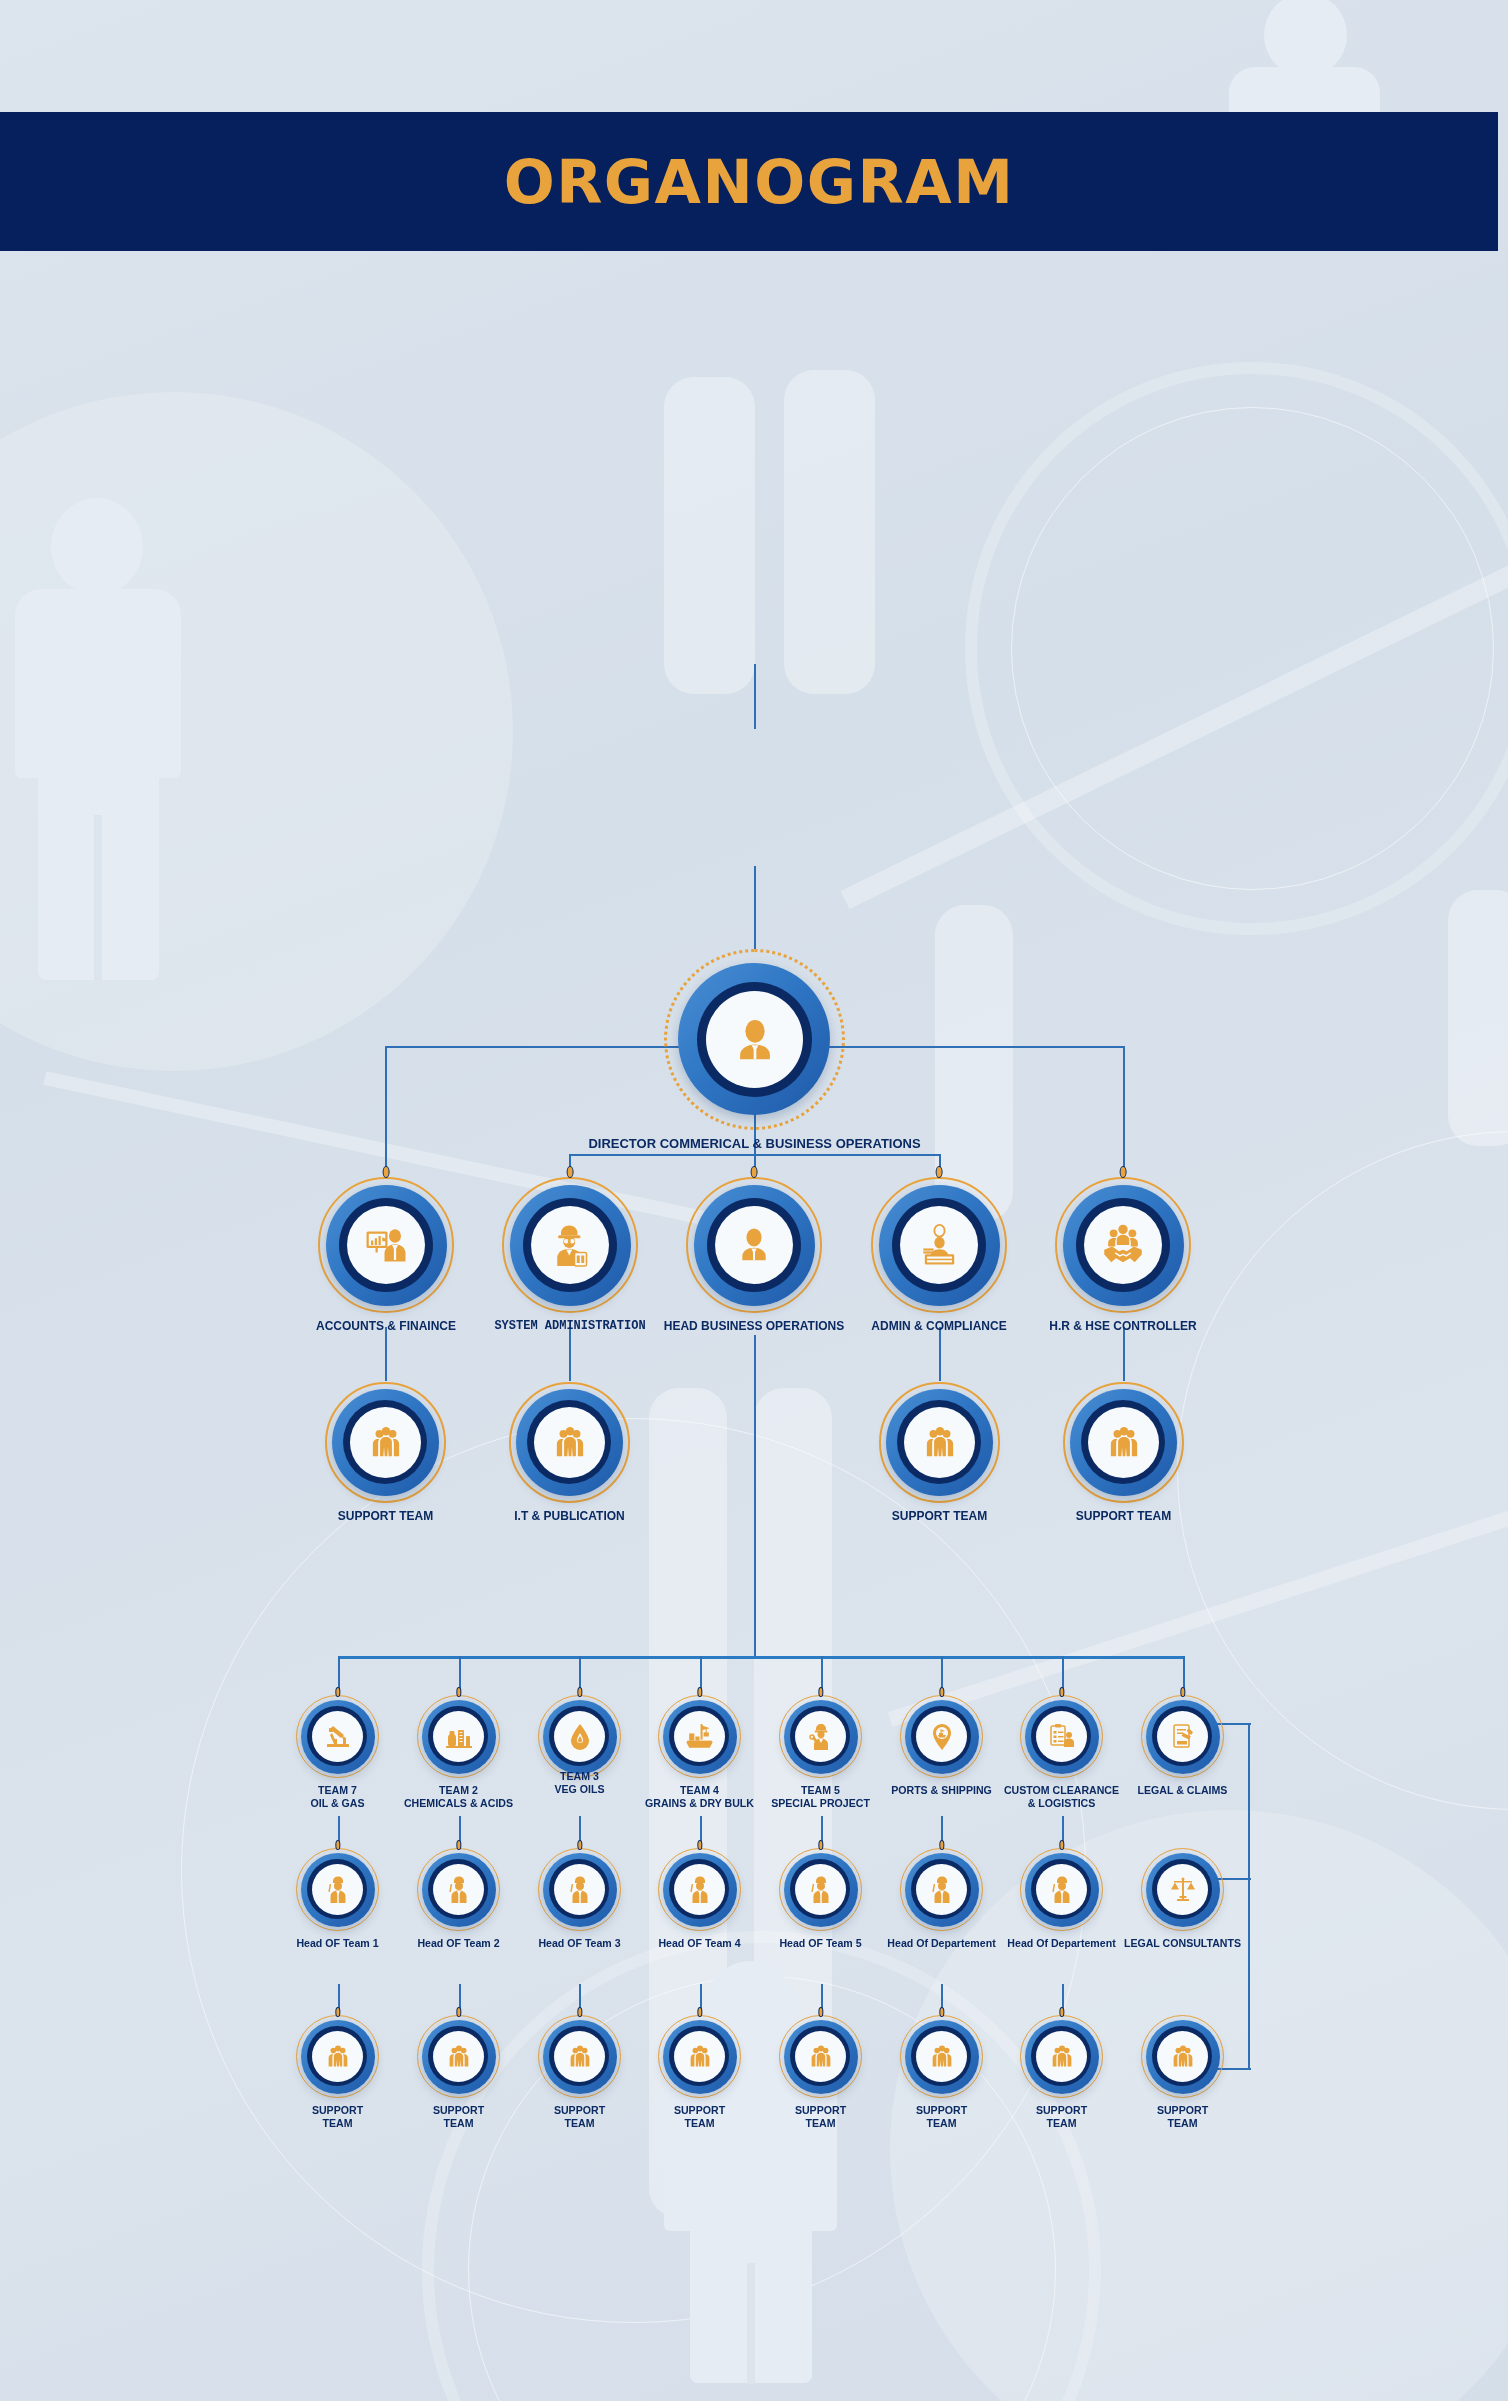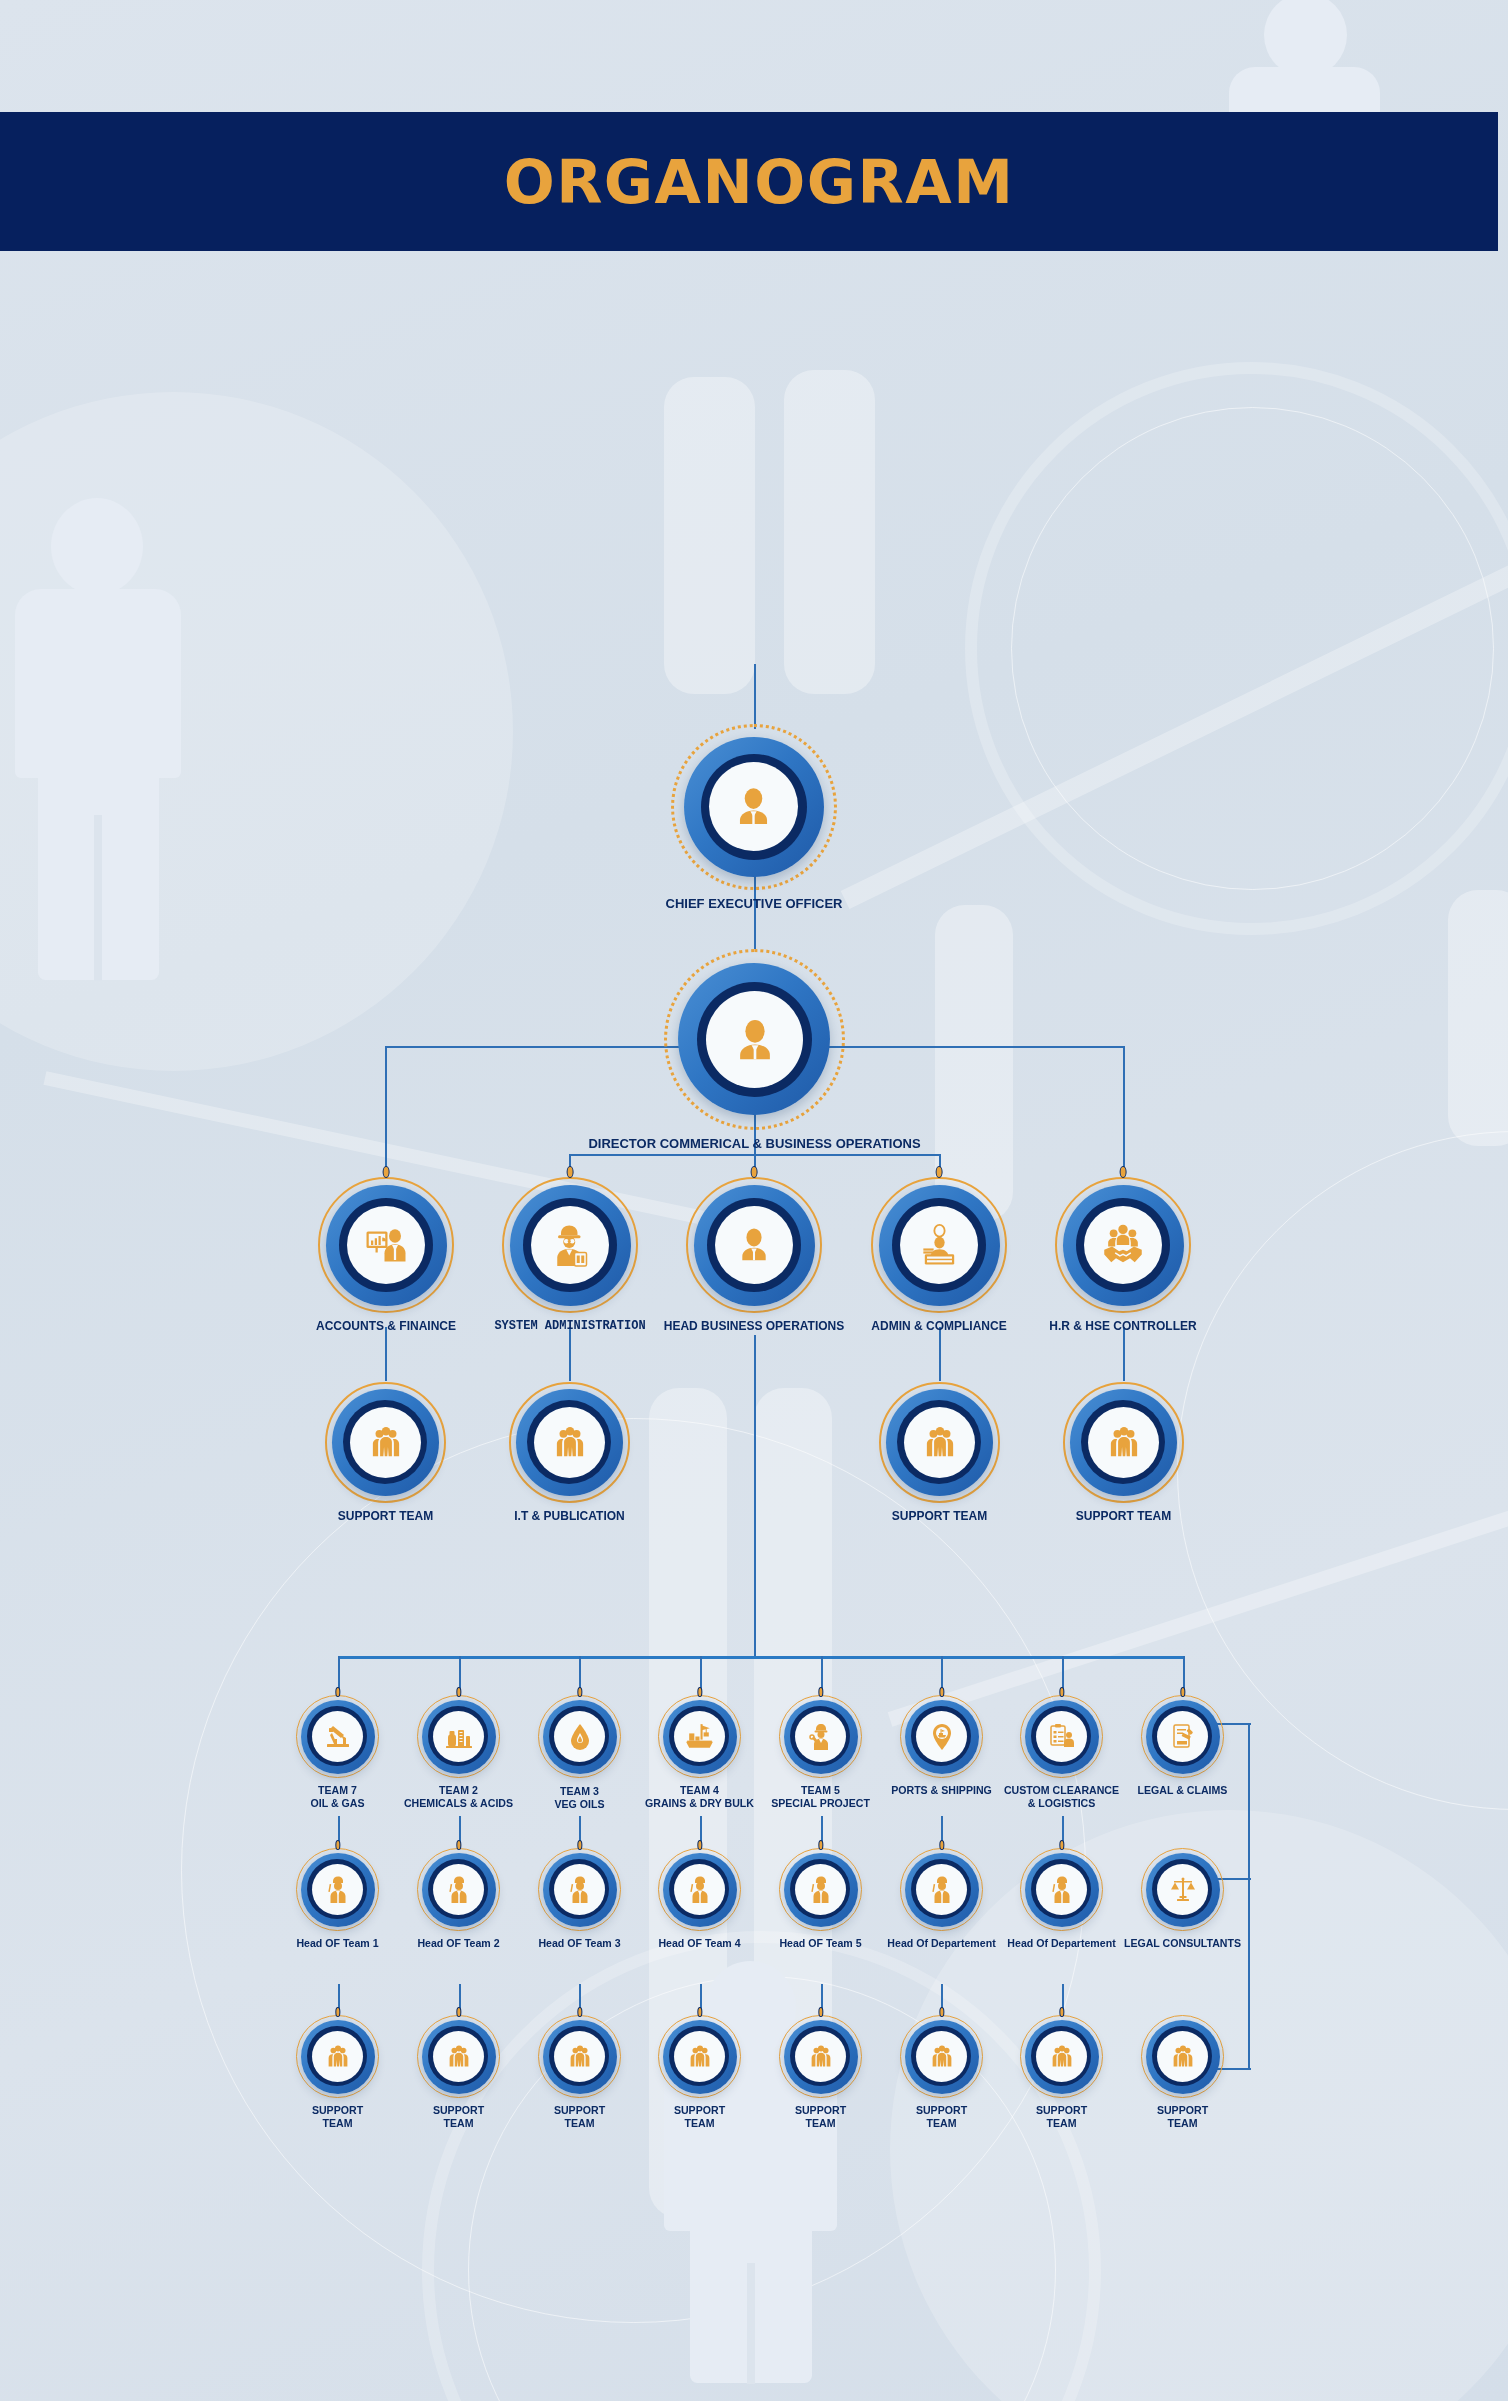--- a/index.html
+++ b/index.html
@@ -213,38 +213,20 @@
     <div class="ln lnv" style="left:941px;top:1984px;height:32px;"></div>
     <div class="ln lnv" style="left:1062px;top:1984px;height:32px;"></div>
 
     <div class="ln lnv" style="left:1248px;top:1723px;height:347px;"></div>
     <div class="ln lnh" style="left:1207px;top:1723px;width:44px;"></div>
     <div class="ln lnh" style="left:1207px;top:1878px;width:44px;"></div>
     <div class="ln lnh" style="left:1207px;top:2068px;width:44px;"></div>
   </div>
 
 
-  <div class="node" style="left:671px;top:724px;width:166px;">
-    <div class="disc" style="width:166px;height:166px;margin:0 auto;">
-      <div class="dots" style="left:0;top:0;width:166px;height:166px;"></div>
-      <div class="blue" style="left:13px;top:13px;width:140px;height:140px;"></div>
-      <div class="navy" style="left:30px;top:30px;width:106px;height:106px;"></div>
-      <div class="white" style="left:38px;top:38px;width:89px;height:89px;">
-        <svg width="51" height="51" viewBox="0 0 64 64">
-          <g fill="#e8a33d">
-            <ellipse cx="32" cy="22" rx="11" ry="13"></ellipse>
-            <path d="M32 37c-9 0-17 5-17 12v5h34v-5c0-7-8-12-17-12z"></path>
-            <path d="M28 38h8l-4 7-4-7z" fill="#f7fafc"></path>
-            <rect x="30.5" y="40" width="3" height="14" fill="#f7fafc"></rect>
-          </g>
-        </svg>
-      </div>
-    </div>
-    <div class="cap" style="top:172px;font-size:13px;">CHIEF EXECUTIVE OFFICER</div>
-  </div>
 
   <div class="node" style="left:664px;top:949px;width:181px;">
     <div class="disc" style="width:181px;height:181px;margin:0 auto;">
       <div class="dots" style="left:0;top:0;width:181px;height:181px;"></div>
       <div class="blue" style="left:14.3px;top:14.3px;width:152px;height:152px;"></div>
       <div class="navy" style="left:33px;top:33px;width:115px;height:115px;"></div>
       <div class="white" style="left:42px;top:42px;width:97px;height:97px;">
         <svg width="56" height="56" viewBox="0 0 64 64">
           <g fill="#e8a33d">
             <ellipse cx="32" cy="22" rx="11" ry="13"></ellipse>
@@ -529,21 +511,21 @@
         <div class="white" style="left:16px;top:16px;width:51px;height:51px;">
           <svg width="32" height="32" viewBox="0 0 64 64">
             <g fill="#e8a33d">
               <path d="M32 6C32 6 14 28 14 40a18 18 0 0036 0C50 28 32 6 32 6z"></path>
               <path d="M32 24c-3 6-6 10-6 14a6 6 0 0012 0c0-4-3-8-6-14z" fill="#f7fafc"></path>
               <path d="M32 30c-2 4-4 6-4 9a4 4 0 008 0c0-3-2-5-4-9z"></path>
             </g>
           </svg>
         </div>
       </div>
-      <div class="cap" style="top:90px;font-size:10.6px;">
+      <div class="cap" style="top:75px;font-size:10.6px;">
         <span>TEAM 3</span><br><span>VEG OILS</span>
       </div>
     </div>
 
     <div class="node" style="left:658px;top:1695px;width:83px;">
       <div class="pin" style="top:-8.3px;width:5.3px;height:9.8px;"></div>
       <div class="disc" style="width:83px;height:83px;margin:0 auto;">
         <div class="oring" style="left:0;top:0;width:83px;height:83px;border-width:1.9px;"></div>
         <div class="blue" style="left:4.5px;top:4.5px;width:74px;height:74px;"></div>
         <div class="navy" style="left:11.3px;top:11.3px;width:60px;height:60px;"></div>

